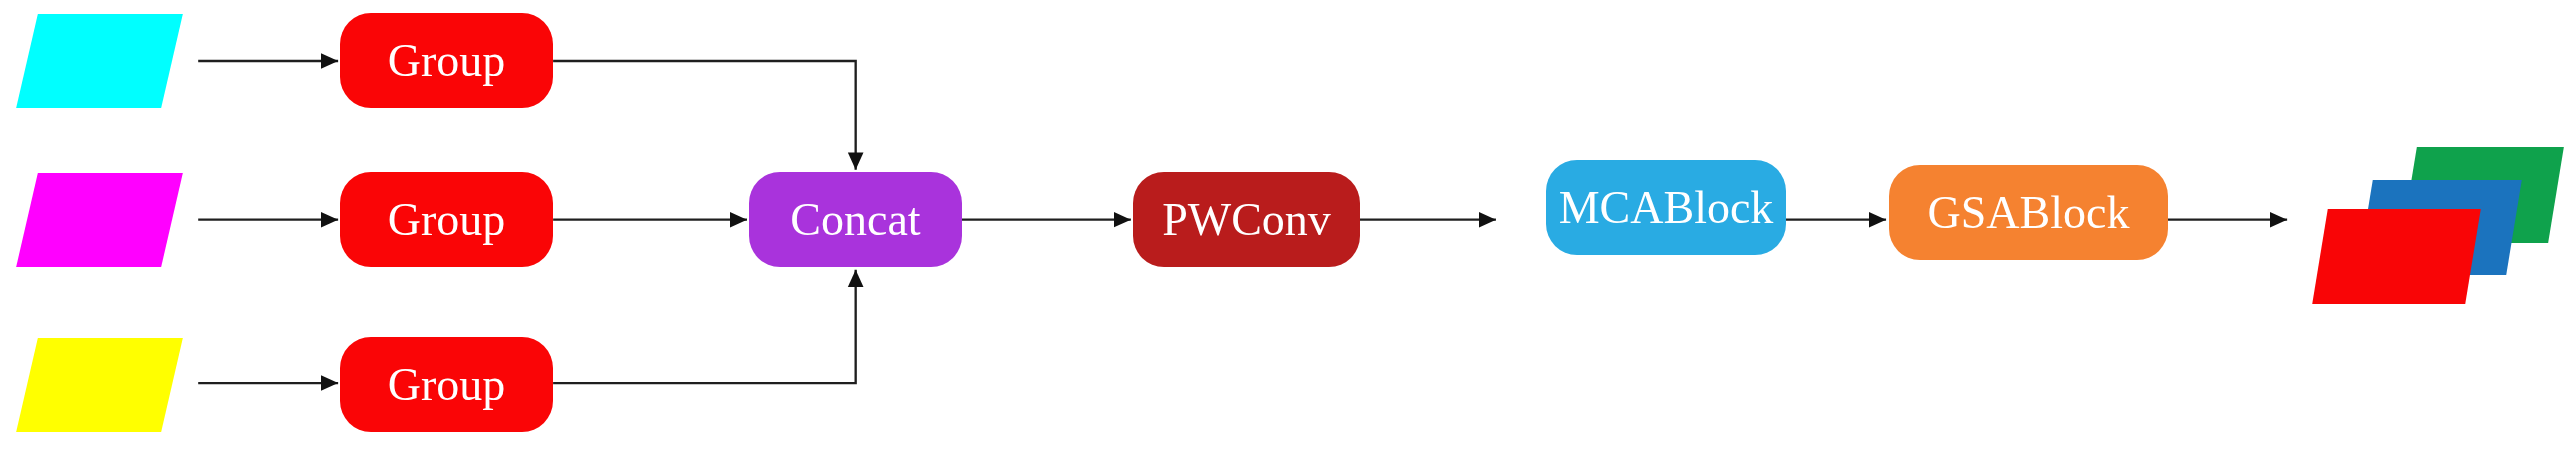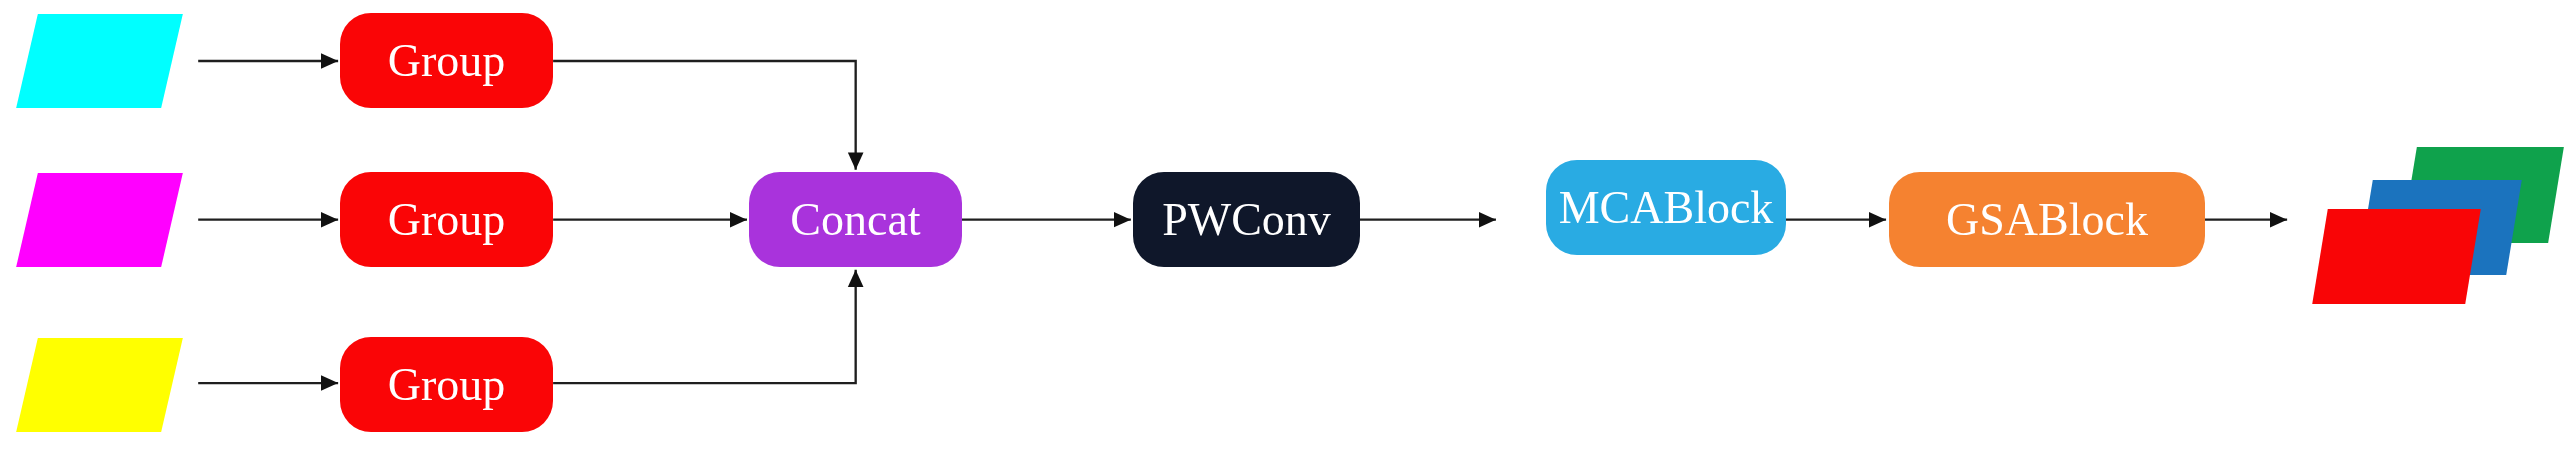--- a/index.html
+++ b/index.html
@@ -22,21 +22,21 @@
   }
   .pgram{position:absolute;z-index:2;transform:skewX(-13deg);}
   .out-pgram{position:absolute;transform:skewX(-9.3deg);}
   
   .n-group1{left:340px;top:13.3px;width:213px;}
   .n-group2{left:340px;top:172px;width:213px;}
   .n-group3{left:340px;top:337px;width:213px;}
   .n-concat{left:749px;top:172px;width:213px;}
   .n-pwconv{left:1133px;top:172px;width:227px;}
   .n-mcablock{left:1498px;top:160px;width:240px;margin-left:48px;}
-  .n-gsablock{left:1889px;top:172px;width:316px;}
+  .n-gsablock{left:1889px;top:165px;width:279px;}
   
   .p-cyan{left:27px;top:14px;width:145px;height:94px;}
   .p-magenta{left:27px;top:173px;width:145px;height:94px;}
   .p-yellow{left:27px;top:338px;width:145px;height:94px;}
   
   .p-out-green{left:2409px;top:147px;width:147px;height:96px;z-index:2;}
   .p-out-blue{left:2365px;top:180px;width:149px;height:95px;z-index:3;}
   .p-out-red{left:2320px;top:209px;width:153px;height:95px;z-index:4;}
 </style>
 </head>
@@ -71,21 +71,21 @@
   </div>
   <div class="node n-group2" style="background-color: rgb(250, 5, 6);">
     <span>Group</span>
   </div>
   <div class="node n-group3" style="background-color: rgb(250, 5, 6);">
     <span>Group</span>
   </div>
   <div class="node n-concat" style="background-color: rgb(169, 51, 220);">
     <span>Concat</span>
   </div>
-  <div class="node n-pwconv" style="background-color: #0f172a; text-align: right;">
+  <div class="node n-pwconv" style="background-color: #b91c1c; text-align: right;">
     <span>PWConv</span>
   </div>
   <div class="node n-mcablock" style="background-color: rgb(41, 171, 227);">
     <span>MCABlock</span>
   </div>
   <div class="node n-gsablock" style="background-color: rgb(245, 130, 48);">
     <span>GSABlock</span>
   </div>
 
   <div class="pgram out-pgram p-out-green" style="background-color: rgb(15, 162, 76);"></div>

